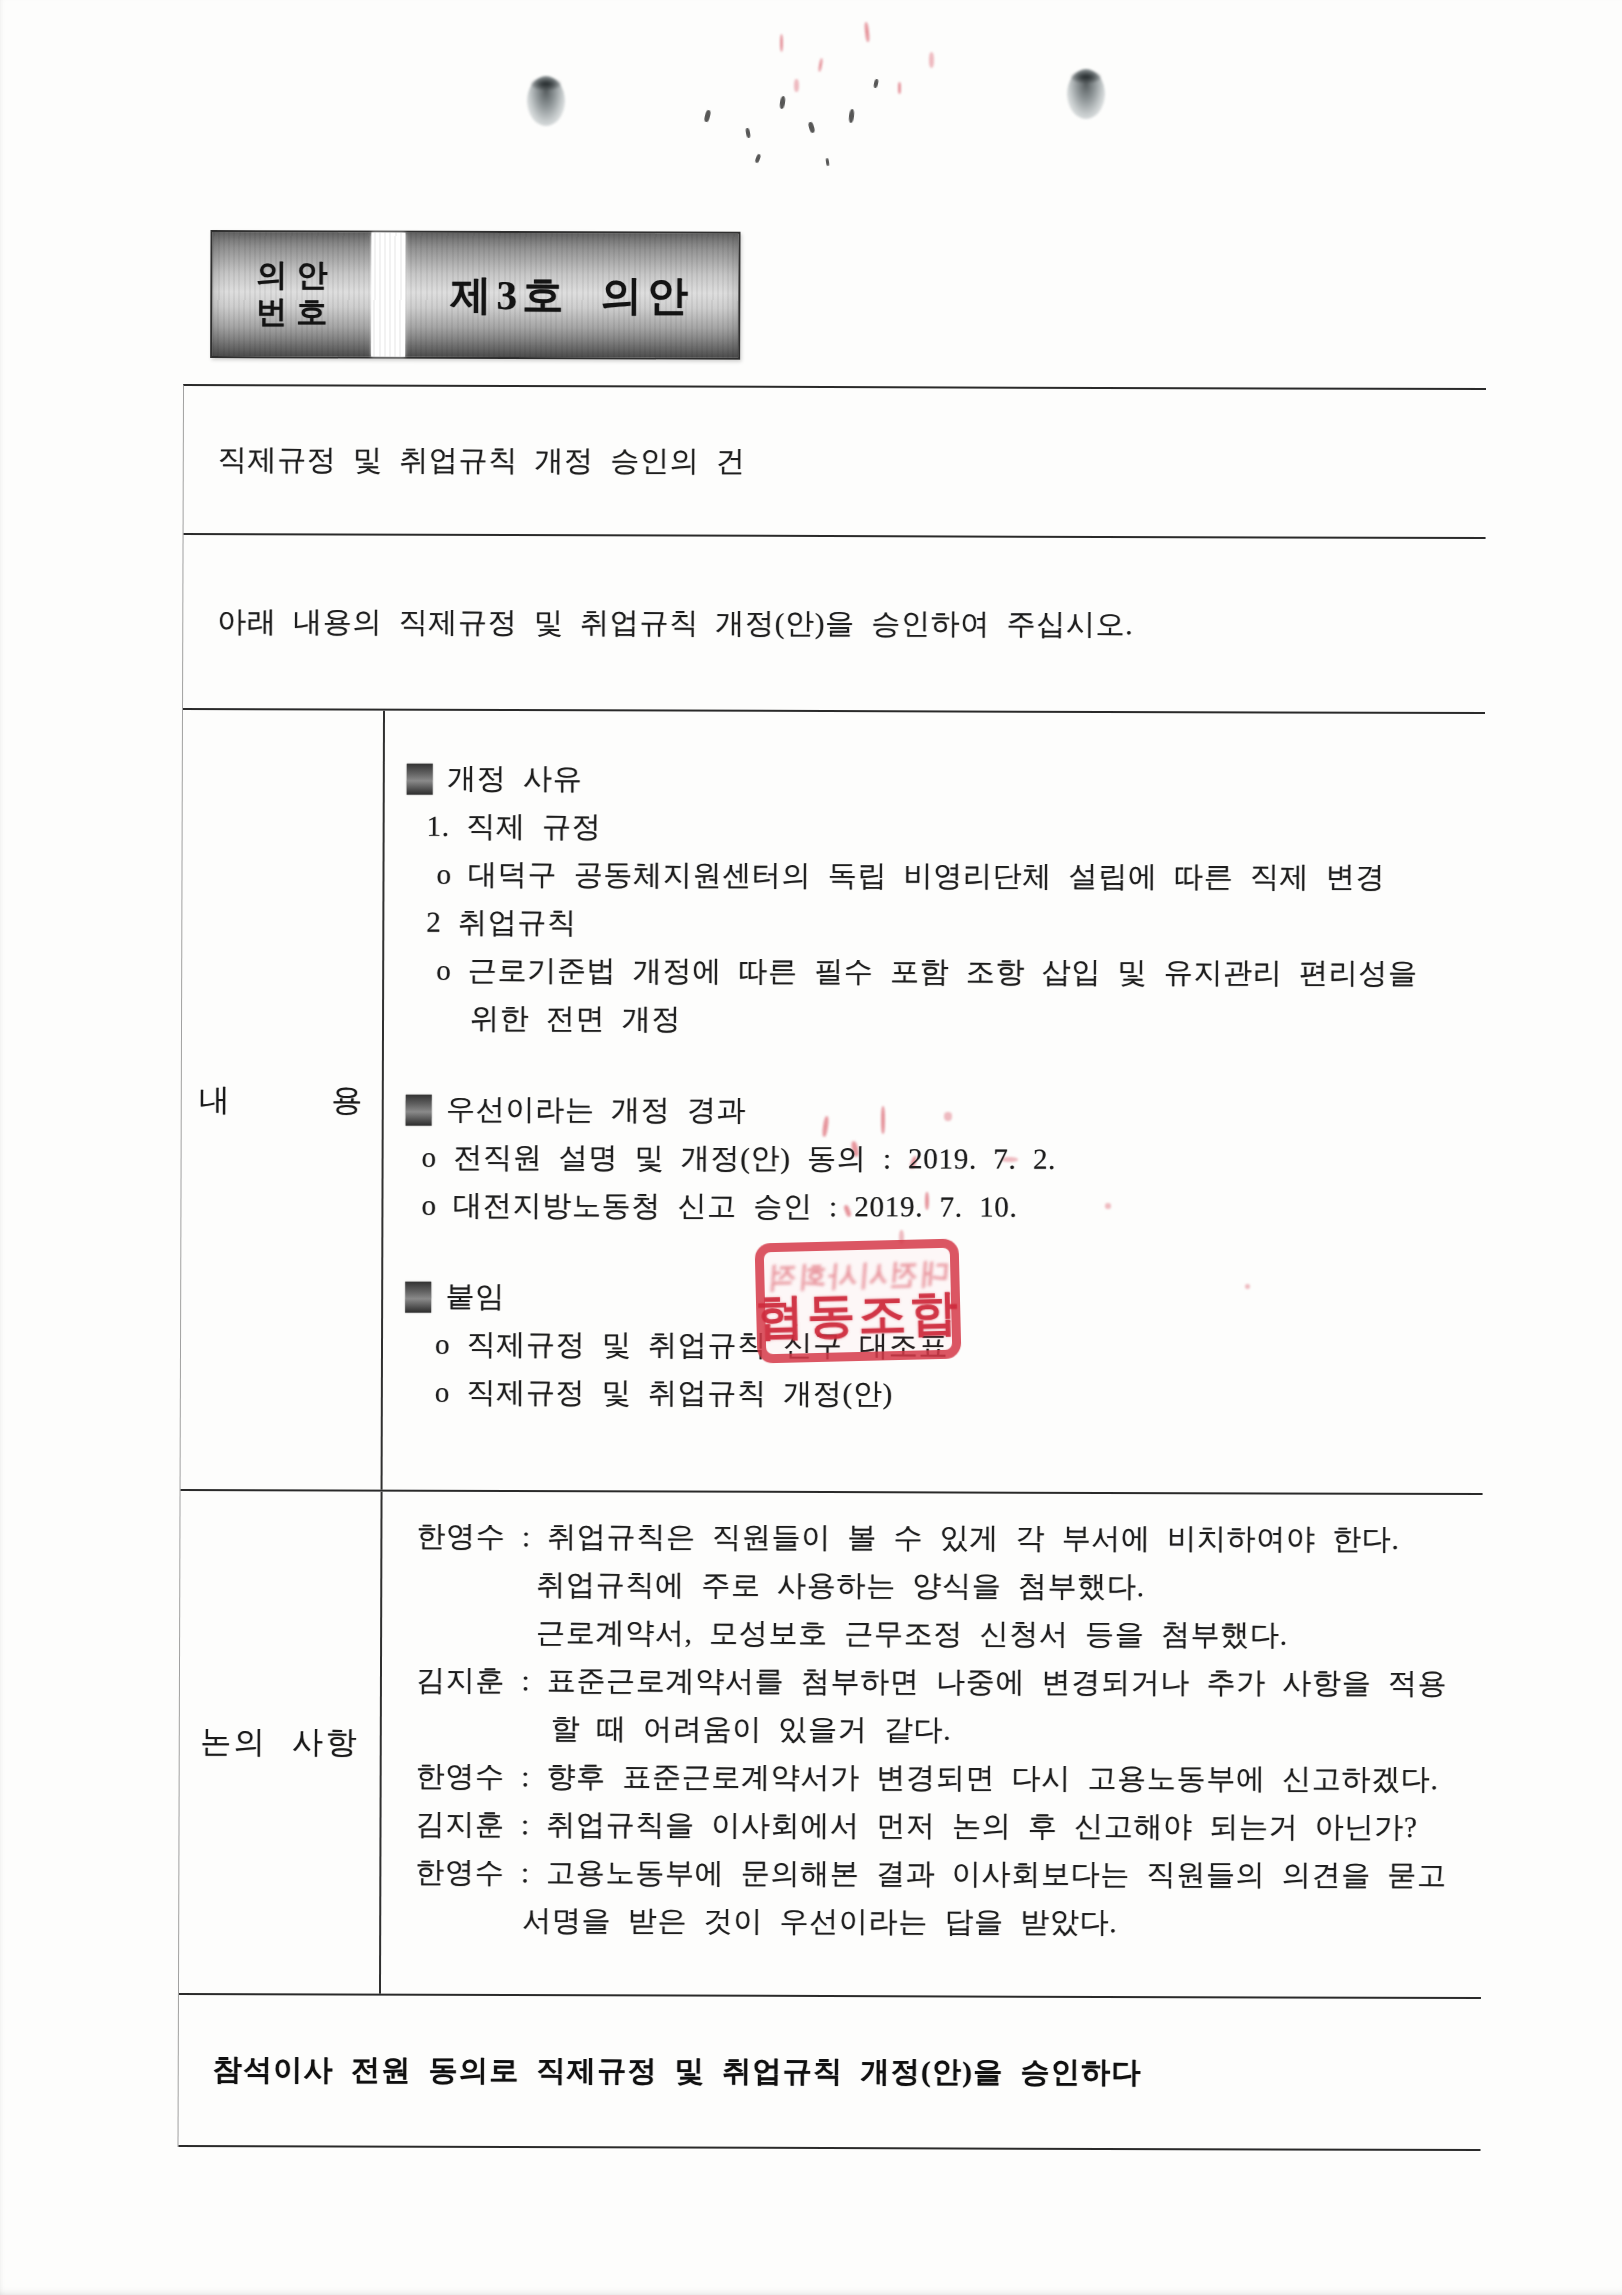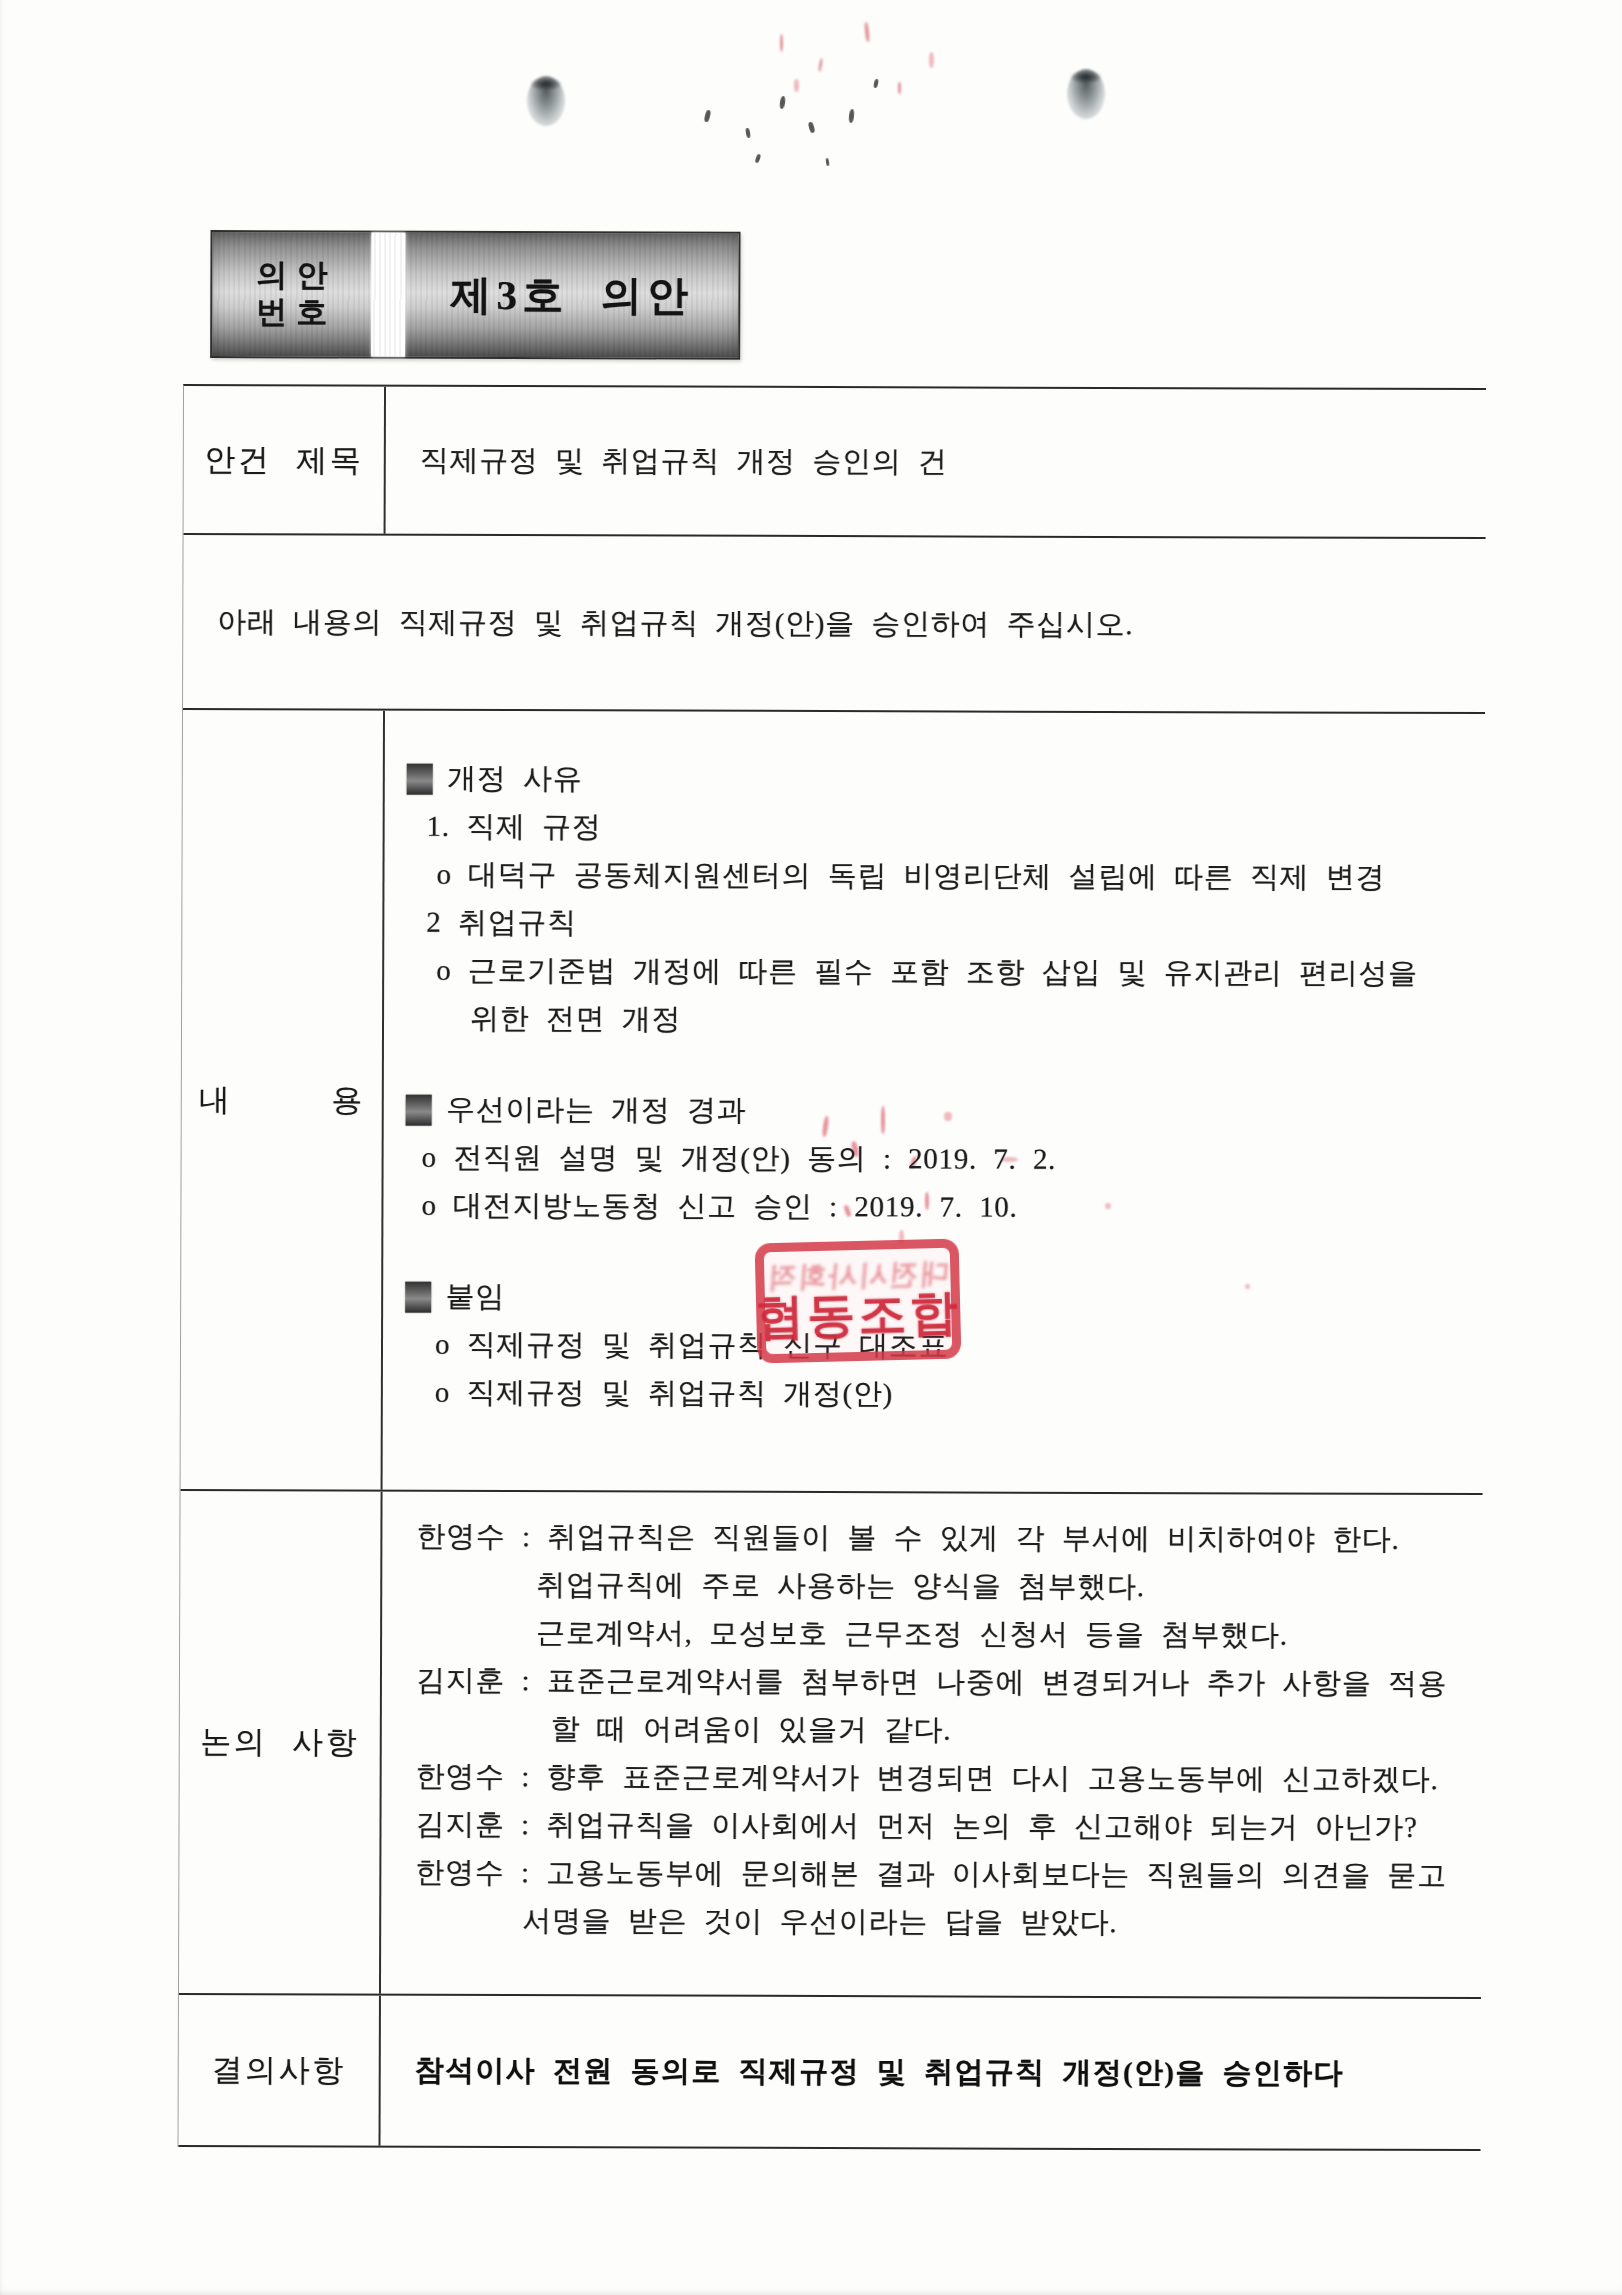--- a/index.html
+++ b/index.html
@@ -122,21 +122,20 @@
         <span>의안</span>
         <span>번호</span>
       </div>
       <div class="abox-strip"></div>
       <div class="abox-right fuzz">제3호 의안</div>
     </div>
 
     <div class="tbl">
 
       <div class="trow r1">
-        <div class="lbl fuzz">안건 제목</div>
         <div class="cnt center fuzz">직제규정 및 취업규칙 개정 승인의 건</div>
       </div>
 
       <div class="trow r2">
         <div class="cnt center fuzz">아래 내용의 직제규정 및 취업규칙 개정(안)을 승인하여 주십시오.</div>
       </div>
 
       <div class="trow r3">
         <div class="lbl fuzz">내    용</div>
         <div class="cnt fuzz">
@@ -166,21 +165,20 @@
           <div class="dln">김지훈 : 표준근로계약서를 첨부하면 나중에 변경되거나 추가 사항을 적용</div>
           <div class="dln db">할 때 어려움이 있을거 같다.</div>
           <div class="dln">한영수 : 향후 표준근로계약서가 변경되면 다시 고용노동부에 신고하겠다.</div>
           <div class="dln">김지훈 : 취업규칙을 이사회에서 먼저 논의 후 신고해야 되는거 아닌가?</div>
           <div class="dln">한영수 : 고용노동부에 문의해본 결과 이사회보다는 직원들의 의견을 묻고</div>
           <div class="dln dc">서명을 받은 것이 우선이라는 답을 받았다.</div>
         </div>
       </div>
 
       <div class="trow r5">
-        <div class="lbl fuzz">결의사항</div>
         <div class="cnt center fuzz">참석이사 전원 동의로 직제규정 및 취업규칙 개정(안)을 승인하다</div>
       </div>
 
     </div>
   </div>
 
   <div class="stamp">
     <div class="s1">대전시사회적</div>
     <div class="s2">협동조합</div>
   </div>

